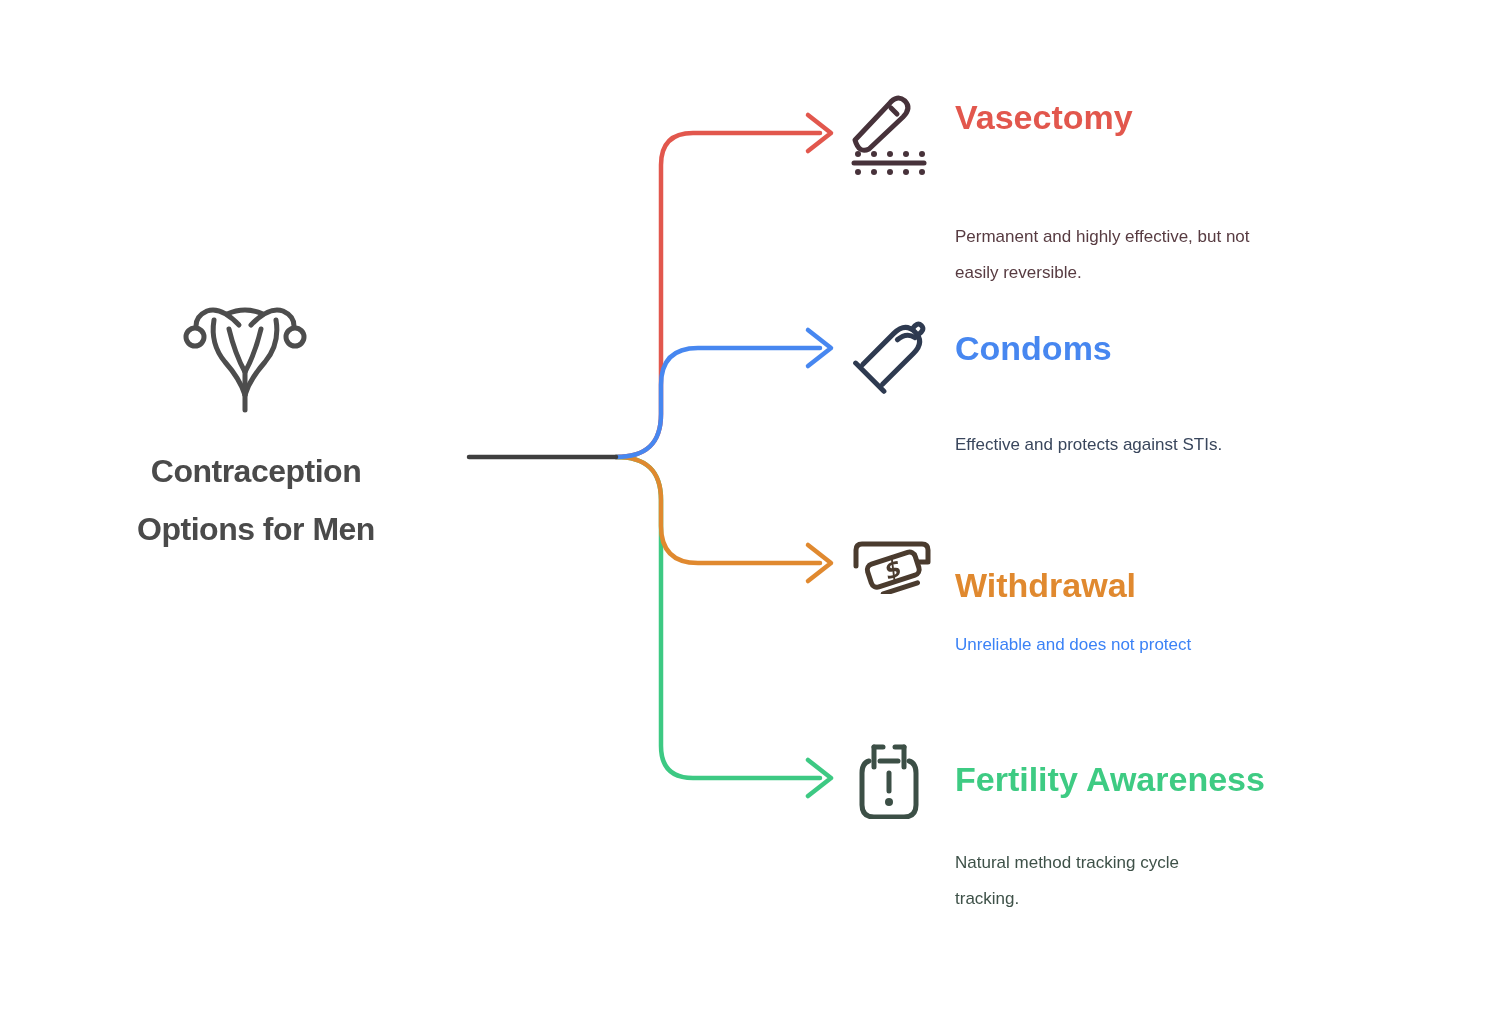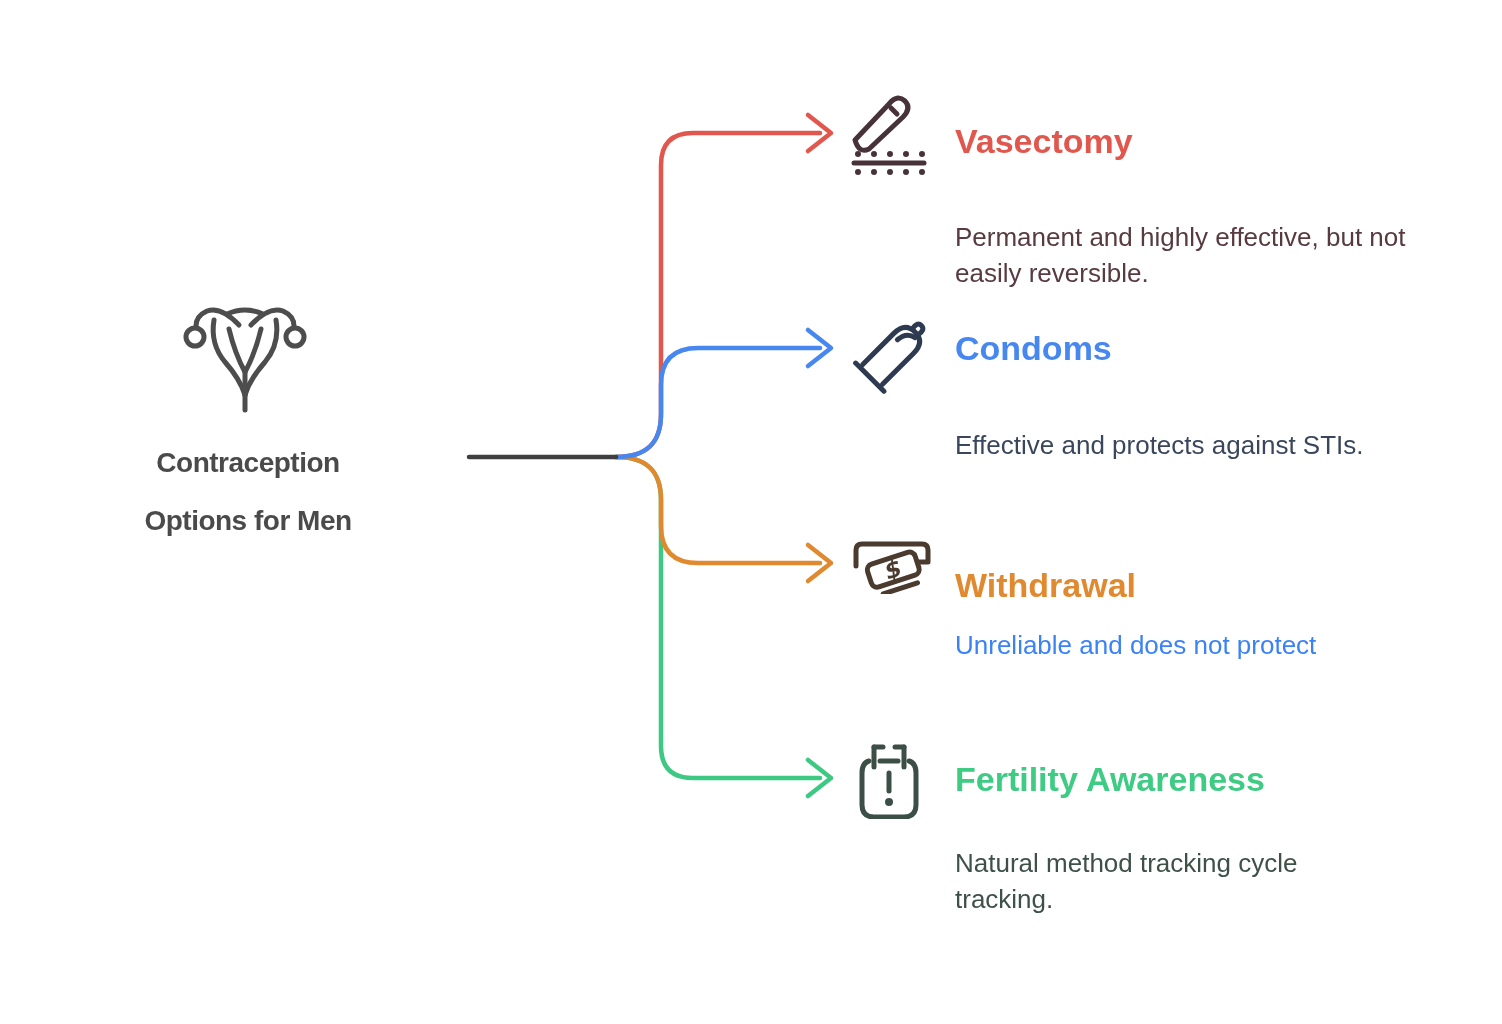--- a/index.html
+++ b/index.html
@@ -3,33 +3,33 @@
 <meta charset="utf-8">
 <style>
   html,body{margin:0;padding:0;background:#ffffff;}
   body{width:1502px;height:1024px;position:relative;overflow:hidden;
        font-family:"Liberation Sans",sans-serif;}
   .canvas{position:absolute;inset:0;}
   .connectors{position:absolute;left:0;top:0;}
 
   
   .root-icon{position:absolute;left:183px;top:298px;width:124px;height:118px;}
-  .root-title{position:absolute;left:20px;top:430px;width:448px;margin:4px;
-              text-align:center;font-size:28px;font-weight:bold;color:#4a4a4a;
+  .root-title{position:absolute;left:20px;top:430px;width:448px;margin:12px;
+              text-align:center;font-size:32px;font-weight:bold;color:#4a4a4a;
               line-height:58px;letter-spacing:-0.5px;}
   .root-title span{display:block;}
 
   
   .branch-title{position:absolute;left:955px;margin:0;font-size:34px;
                 font-weight:bold;line-height:42px;}
-  .branch-desc{position:absolute;left:955px;margin:0;font-size:26px;
+  .branch-desc{position:absolute;left:955px;margin:0;font-size:17px;
                line-height:36px;width:545px;}
   .branch-desc span{display:block;}
 
-  .b-vasectomy .branch-title{top:120px;color:#e2574d;}
+  .b-vasectomy .branch-title{top:96px;color:#e2574d;}
   .b-vasectomy .branch-desc{top:219px;color:#573b41;}
   .b-condoms .branch-title{top:327px;color:#4787f0;}
   .b-condoms .branch-desc{top:427px;color:#39465c;}
   .b-withdrawal .branch-title{top:542px;color:#e0892f;margin-top:22px;}
   .b-withdrawal .branch-desc{top:627px;color:#3b82f6;}
   .b-fertility .branch-title{top:758px;color:#3ecb83;}
   .b-fertility .branch-desc{top:845px;color:#3e5148;}
 
   .icon{position:absolute;}
   .icon-scalpel{left:850px;top:92px;width:78px;height:86px;}

